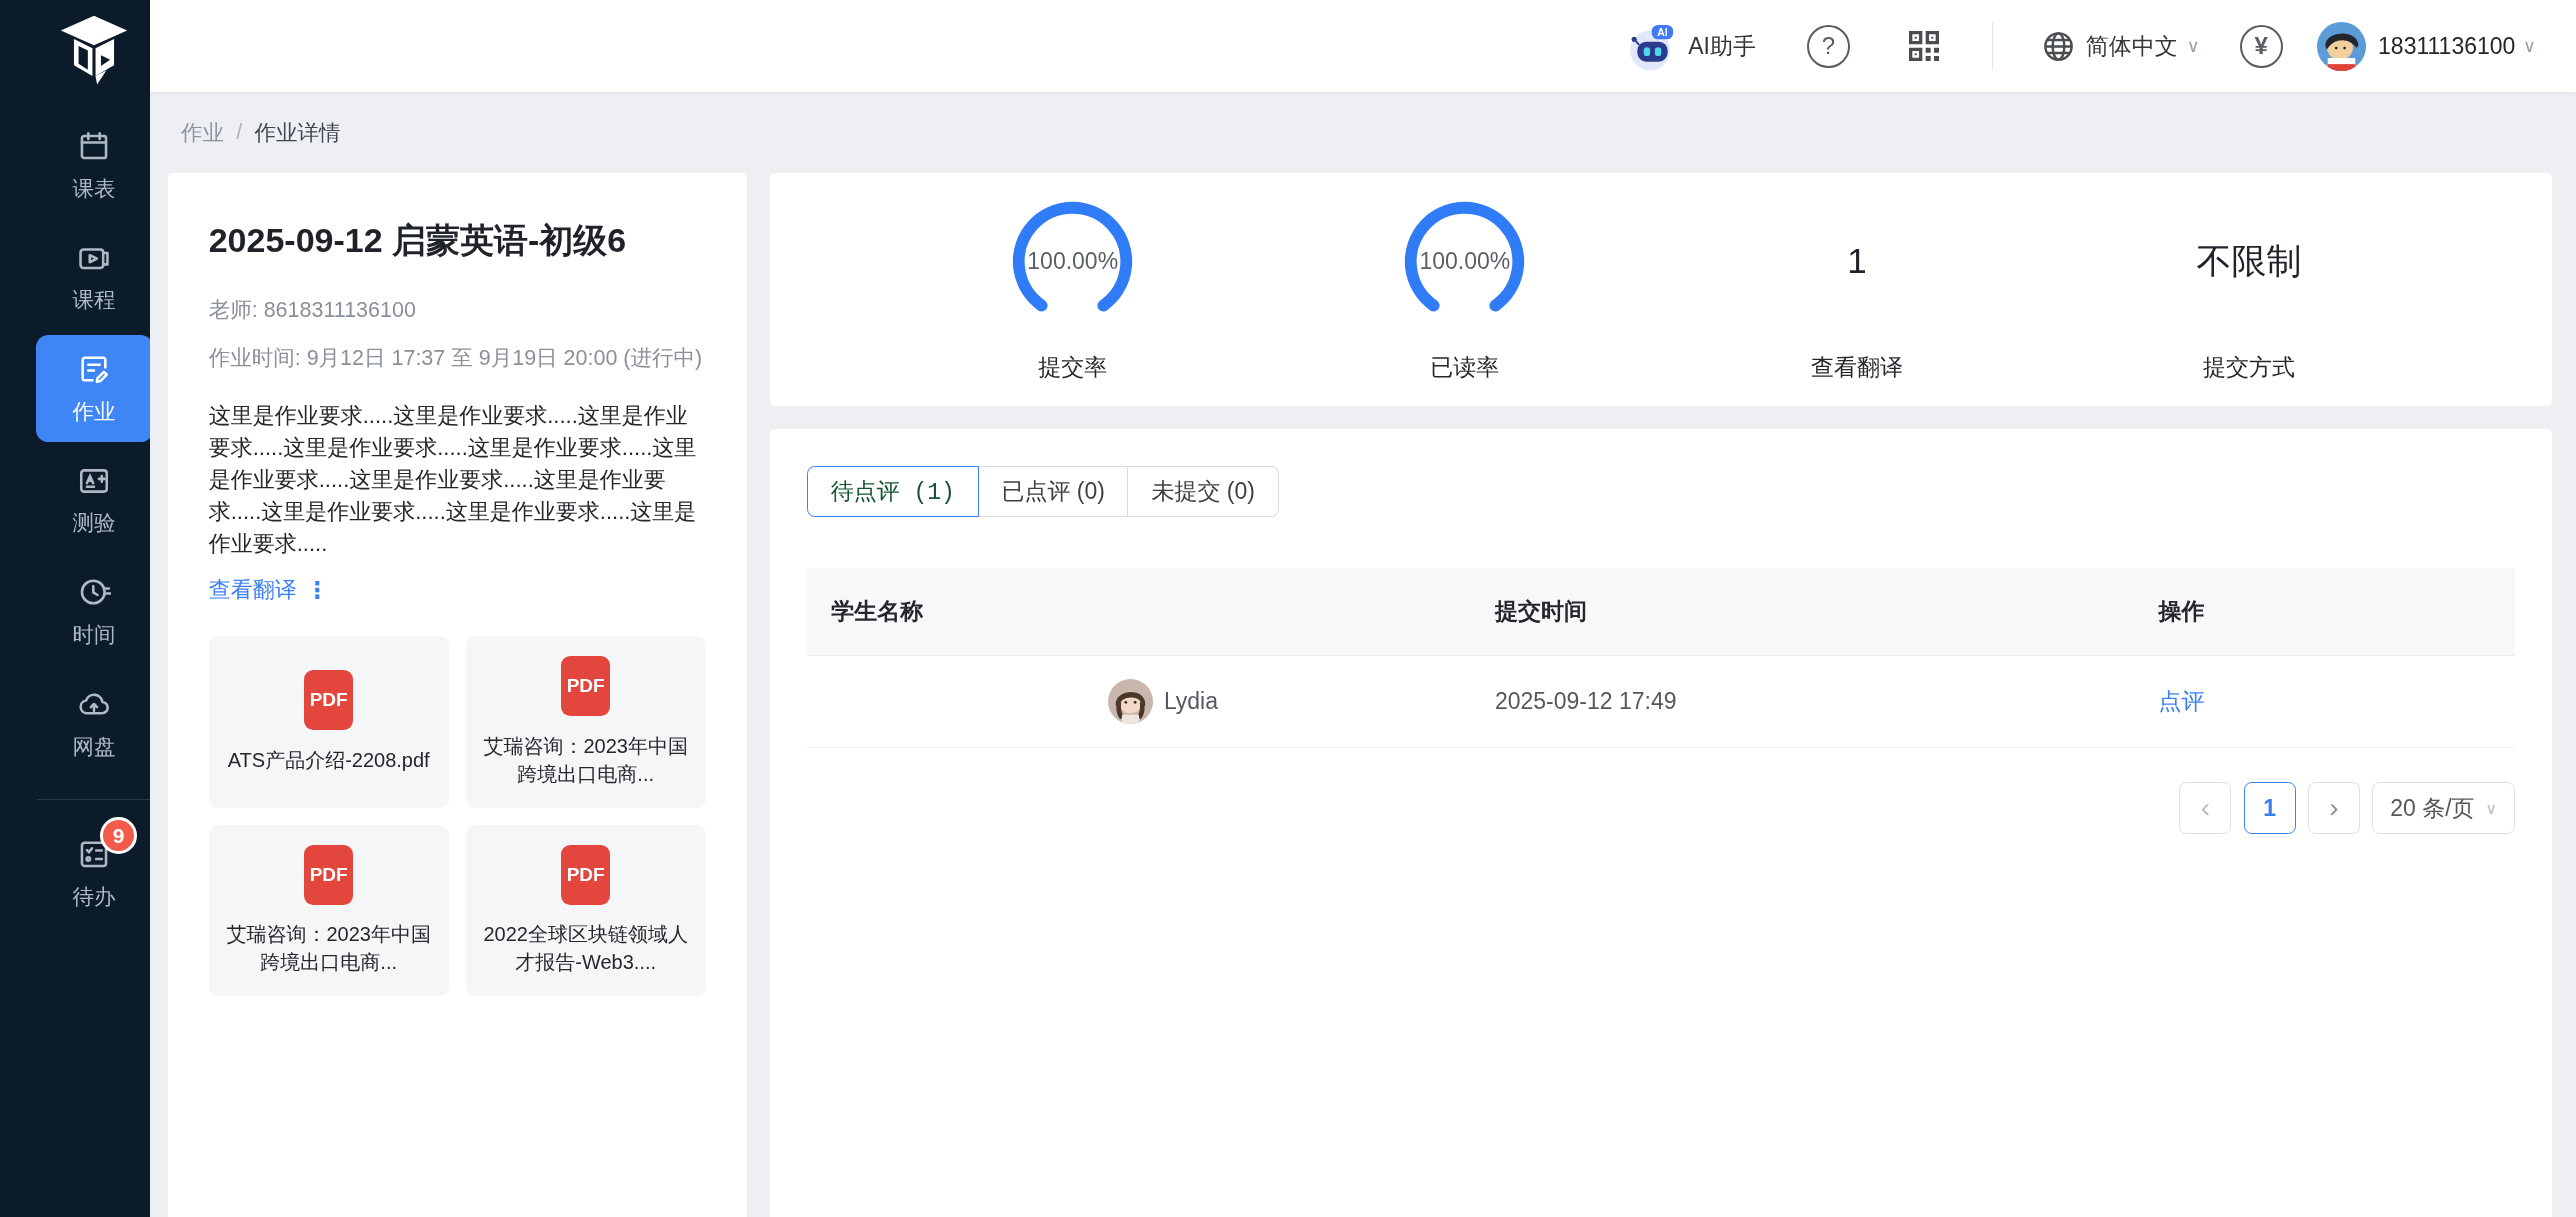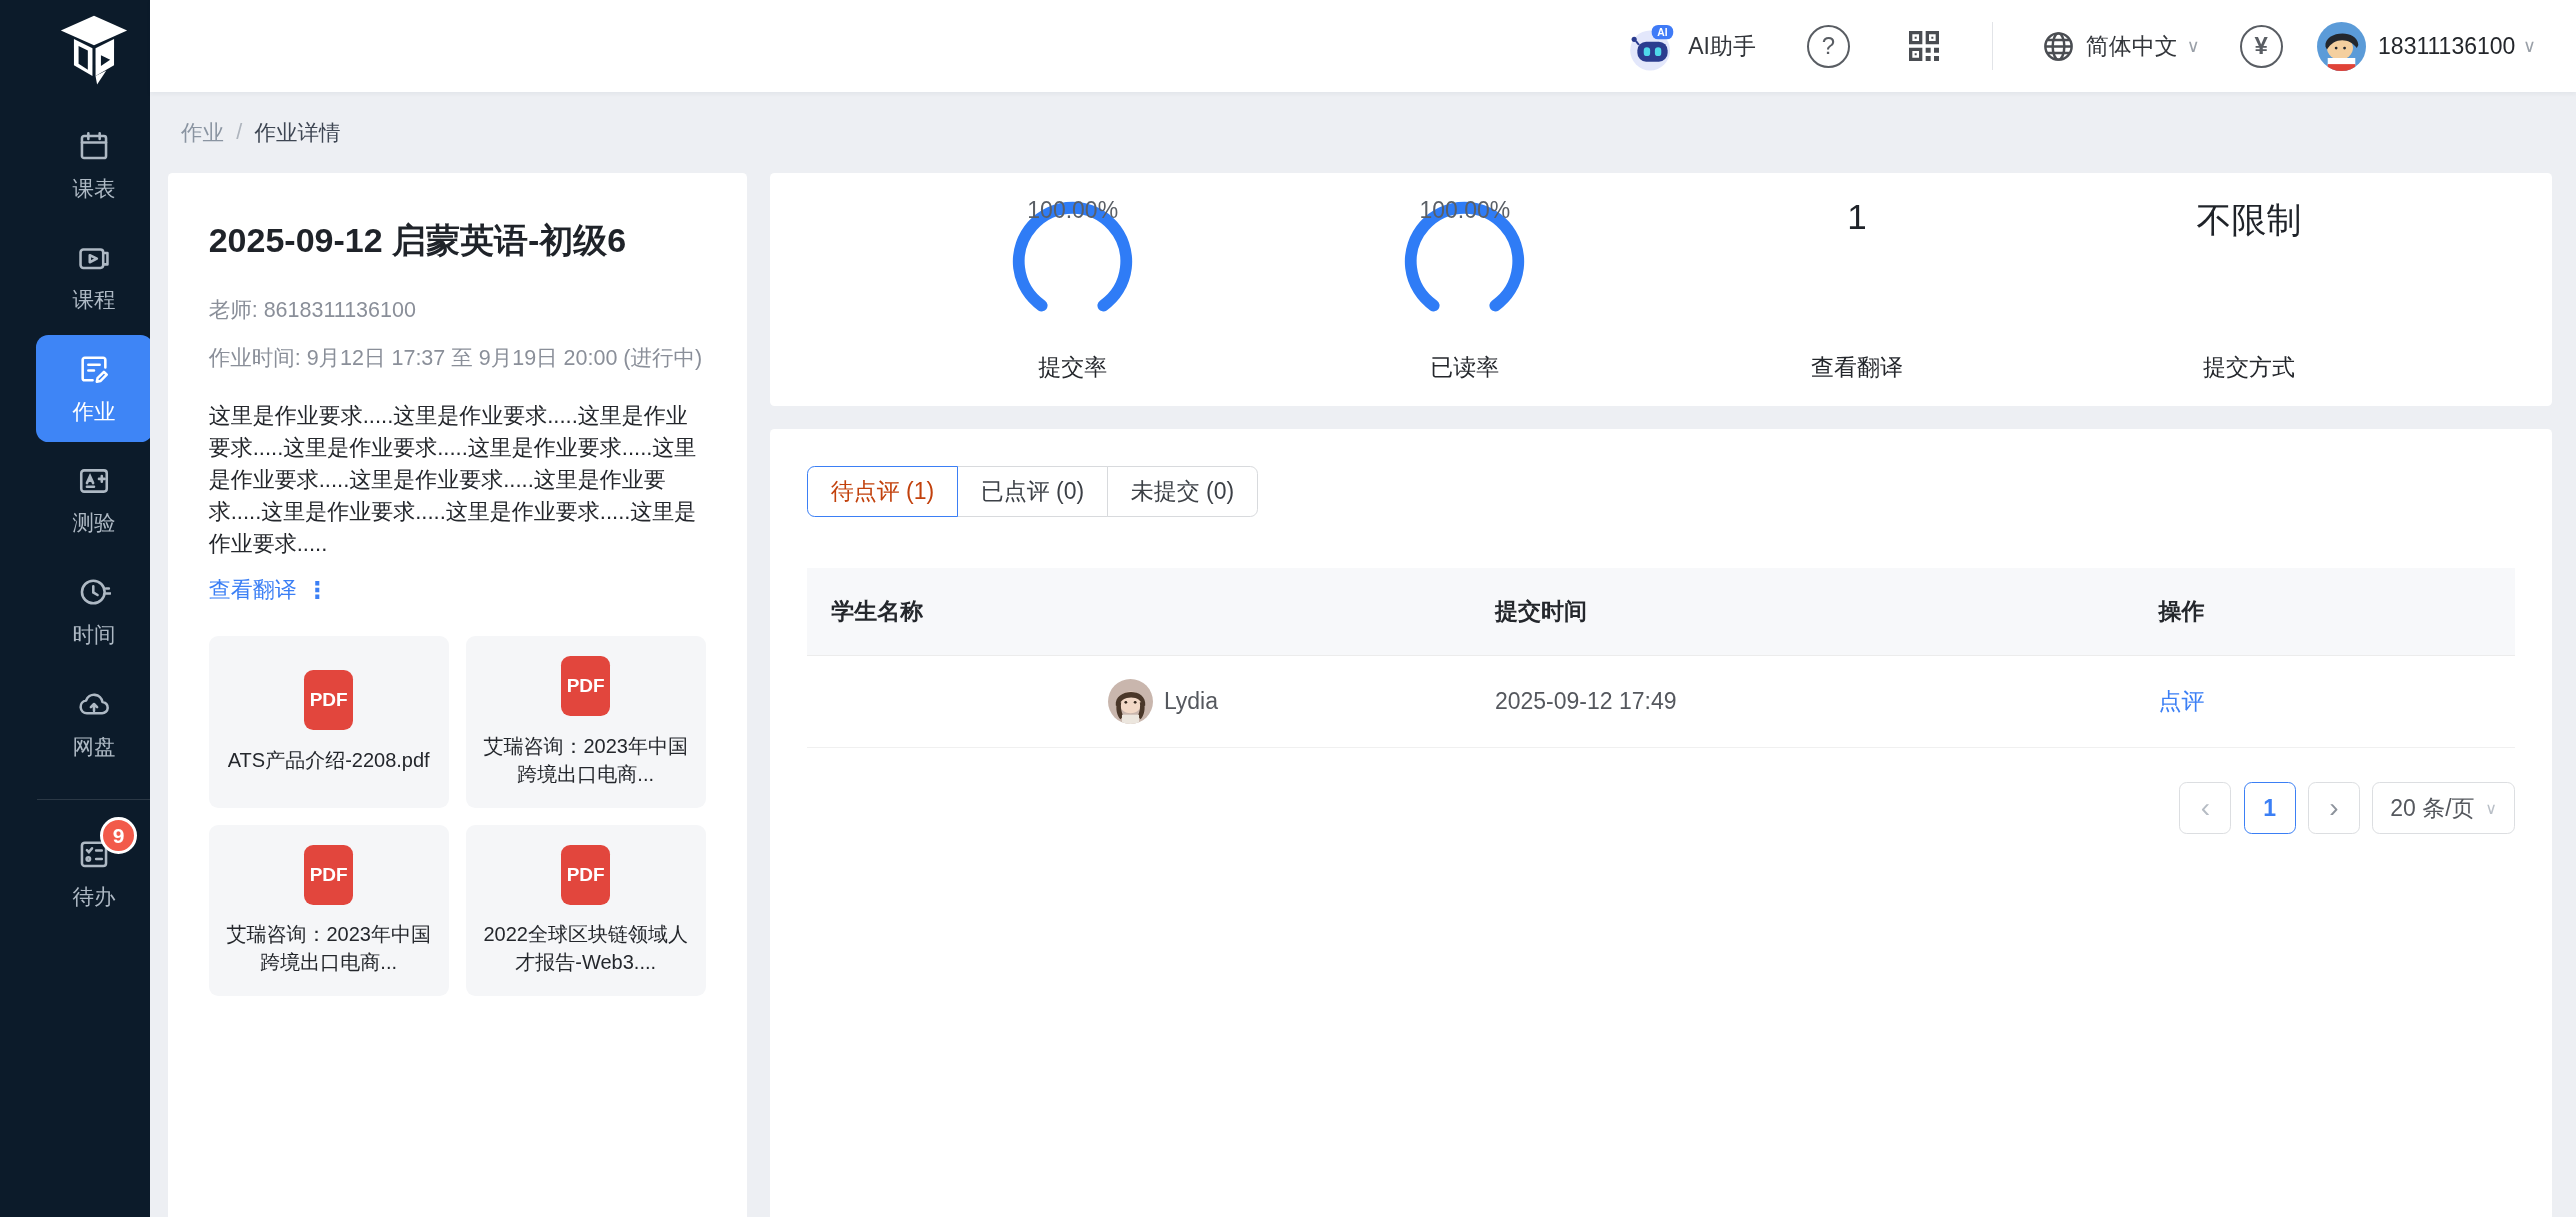--- a/index.html
+++ b/index.html
@@ -60,34 +60,34 @@
                  display:flex; flex-direction:column; align-items:center; justify-content:center; cursor:pointer; }
   .pdf-badge { width:49px; height:60px; border-radius:9.2px; background:#e2463d; color:#fff; font-weight:bold;
                font-size:19px; display:flex; align-items:center; justify-content:center; }
   .attach-name { margin-top:15.4px; font-size:20px; line-height:28px; color:#24272c; max-height:57px; overflow:hidden;
                  display:-webkit-box; -webkit-line-clamp:2; -webkit-box-orient:vertical; }
 
   
   .right-col { flex:1; min-width:0; display:flex; flex-direction:column; gap:23px; }
   .stats-card { height:233px; flex:none; background:#ffffff; border-radius:4.6px; display:flex; align-items:center; padding:0 107px; }
   .stat { flex:1; display:flex; flex-direction:column; align-items:center; }
-  .stat-figure { height:129px; display:flex; justify-content:center; position:relative; }
+  .stat-figure { height:129px; display:flex; align-items:center; justify-content:center; position:relative; }
   .ring-text { position:absolute; font-size:23px; color:#5a5f66; }
   .stat-num { font-size:35px; color:#1f2329; }
   .stat-num.bold { font-weight:normal; }
   .stat-label { margin-top:26px; font-size:23px; color:#24272c; }
 
   .list-card { flex:1; min-height:0; background:#ffffff; border-radius:4.6px 4.6px 0 0; padding:37px 37px 0; display:flex; flex-direction:column; }
   .tabs { display:flex; }
   .tab { height:51px; padding:0 23px; display:flex; align-items:center; font-size:23px; color:#3c4046;
          background:#fff; border:1.5px solid #d8dadd; cursor:pointer; position:relative; }
   .tab + .tab { margin-left:-1.5px;text-align:center; }
   .tab:first-child { border-radius:7.7px 0 0 7.7px; }
   .tab:last-child { border-radius:0 7.7px 7.7px 0; }
-  .tab.active { border-color:#3b7ff5; color:#c2410c; z-index:1; }
+  .tab.active { border-color:#3b7ff5; color:#14532d; z-index:1;font-family:Liberation Mono, monospace; }
 
   .table { margin-top:51px; }
   .thead { display:flex; background:#f7f8fa; padding:28px 24.6px; border-bottom:1.5px solid #ececec;
            font-size:23px; font-weight:bold; color:#24272c; }
   .col-name { width:40%; }
   .col-time { width:40%; }
   .col-action { flex:1; }
   .trow { display:flex; align-items:center; padding:23px 24.6px; border-bottom:1.5px solid #f0f0f0; font-size:23px; color:#55585e; }
   .cell-name { width:40%; display:flex; align-items:center; justify-content:center; gap:10.7px; }
   .cell-time { width:40%; }

